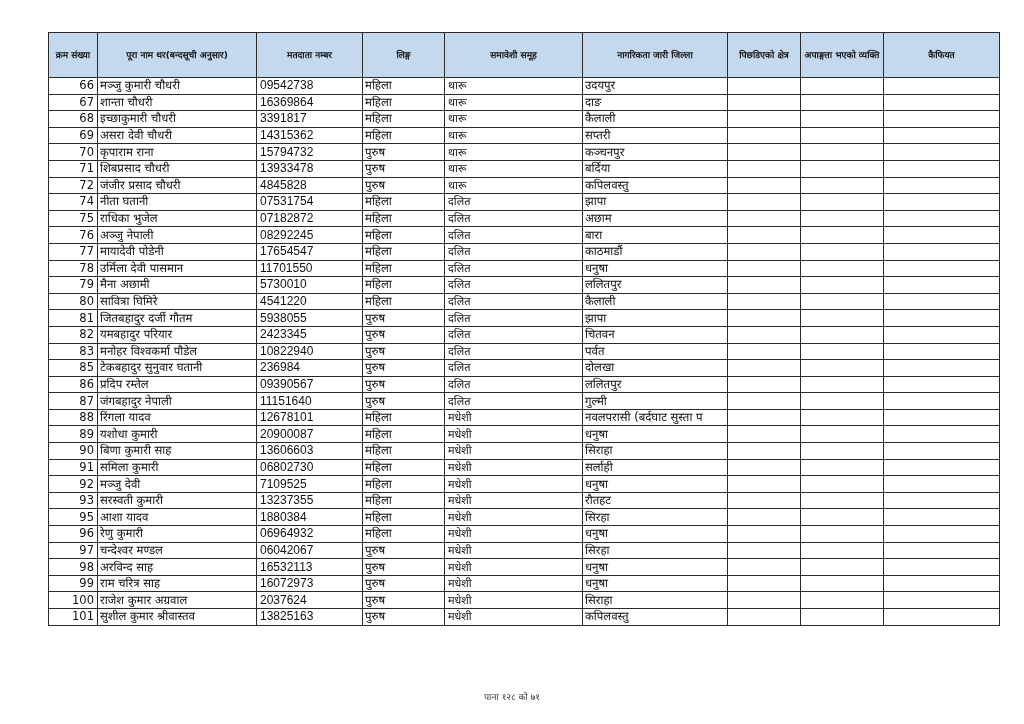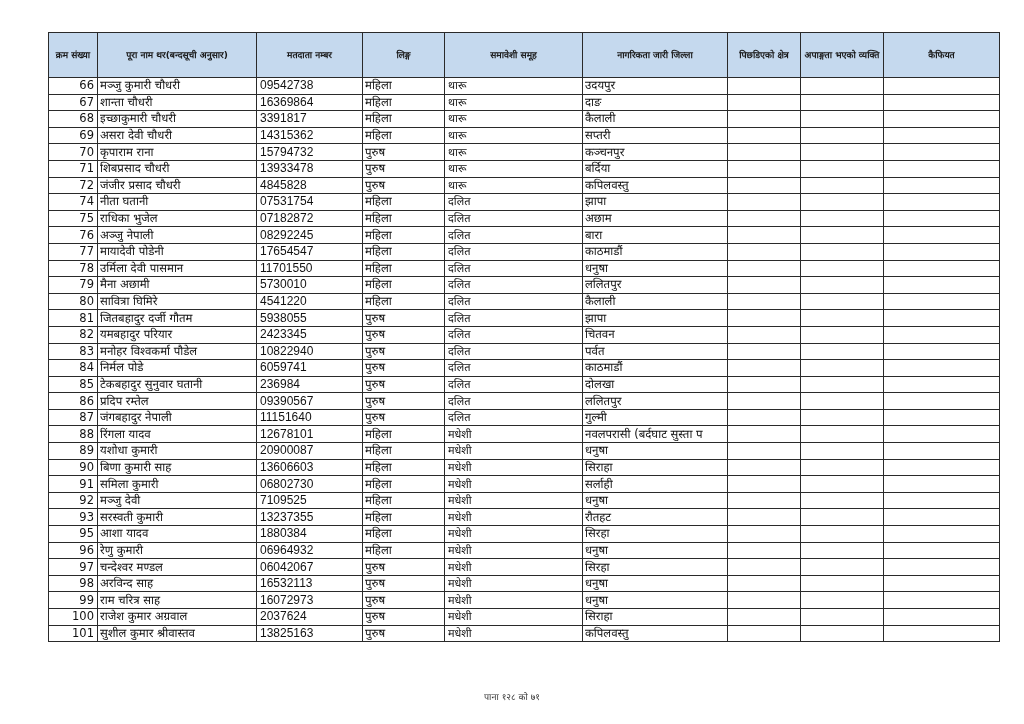--- a/index.html
+++ b/index.html
@@ -243,31 +243,20 @@
           <td class="name">मनोहर विश्वकर्मा पौडेल</td>
           <td class="voter">10822940</td>
           <td class="gender">पुरुष</td>
           <td class="group">दलित</td>
           <td class="district">पर्वत</td>
           <td class="backward"></td>
           <td class="disabled"></td>
           <td class="remarks"></td>
         </tr>
         <tr>
-          <td class="sn">84</td>
-          <td class="name">निर्मल पोडे</td>
-          <td class="voter">6059741</td>
-          <td class="gender">पुरुष</td>
-          <td class="group">दलित</td>
-          <td class="district">काठमाडौं</td>
-          <td class="backward"></td>
-          <td class="disabled"></td>
-          <td class="remarks"></td>
-        </tr>
-        <tr>
           <td class="sn">85</td>
           <td class="name">टेकबहादुर सुनुवार घतानी</td>
           <td class="voter">236984</td>
           <td class="gender">पुरुष</td>
           <td class="group">दलित</td>
           <td class="district">दोलखा</td>
           <td class="backward"></td>
           <td class="disabled"></td>
           <td class="remarks"></td>
         </tr>

